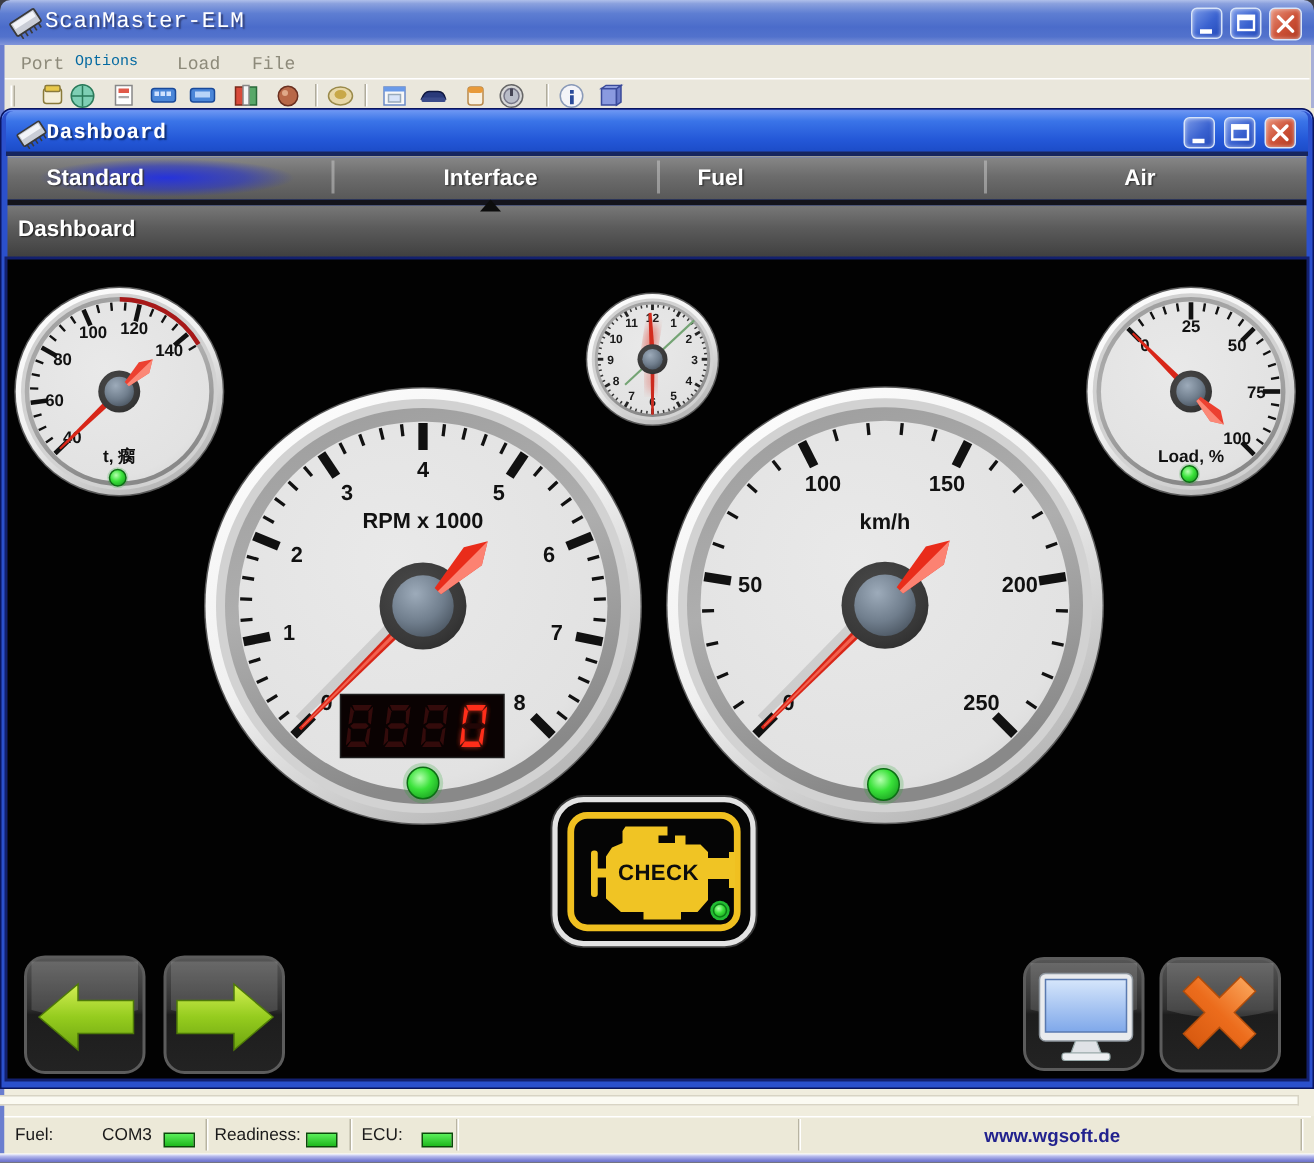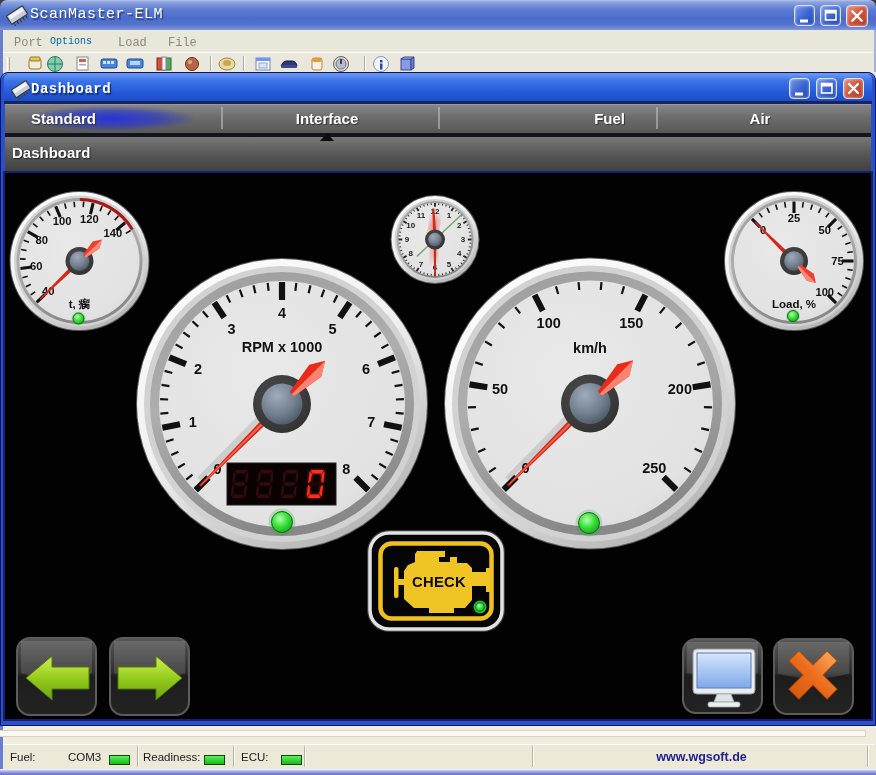--- a/index.html
+++ b/index.html
@@ -149,21 +149,21 @@
       <rect x="4.5" y="4.5" width="10.5" height="9.5" fill="none" stroke="#fff" stroke-width="1.6"></rect>
       <rect x="4.5" y="4.5" width="10.5" height="3" fill="#fff"></rect>
     </svg></div>
 <div style="position:absolute;left:843px;top:78px;width:21px;height:21px;border-radius:4px;border:1px solid #d8e4f8;background:linear-gradient(135deg,#e8927a 0%,#cc5036 55%,#b03a22 100%);box-shadow:inset 0 0 3px rgba(255,255,255,.6)"><svg width="19" height="19" viewBox="0 0 19 19">
       <path d="M5,5 L14,14 M14,5 L5,14" stroke="#fff" stroke-width="2.2" stroke-linecap="round"></path>
     </svg></div>
 <div style="position:absolute;left:5px;top:104px;width:866px;height:29px;background:linear-gradient(#868686,#6c6c6c 45%,#585858);border-top:1px solid #9a9a9a"></div>
 <div style="position:absolute;left:6px;top:104px;width:210px;height:29px;background:radial-gradient(ellipse 52% 56% at 50% 50%,rgba(34,48,225,0.95),rgba(34,48,213,0.55) 48%,rgba(34,48,205,0.0) 78%)"></div>
 <div style="position:absolute;left:111px;top:110px;width:160px;margin-left:-80px;text-align:left;font-size:15px;font-weight:bold;color:#fff;text-shadow:1px 1px 1px #333">Standard</div>
 <div style="position:absolute;left:327px;top:110px;width:160px;margin-left:-80px;text-align:center;font-size:15px;font-weight:bold;color:#fff;text-shadow:1px 1px 1px #333">Interface</div>
-<div style="position:absolute;left:545px;top:110px;width:160px;margin-left:-80px;text-align:right;font-size:15px;font-weight:bold;color:#fff;text-shadow:1px 1px 1px #333">Fuel</div>
+<div style="position:absolute;left:545px;top:110px;width:160px;margin-left:-80px;text-align:left;font-size:15px;font-weight:bold;color:#fff;text-shadow:1px 1px 1px #333">Fuel</div>
 <div style="position:absolute;left:760px;top:110px;width:160px;margin-left:-80px;text-align:center;font-size:15px;font-weight:bold;color:#fff;text-shadow:1px 1px 1px #333">Air</div>
 <div style="position:absolute;left:221px;top:107px;width:1.5px;height:22px;background:#c4c4c4;opacity:.55"></div>
 <div style="position:absolute;left:438px;top:107px;width:1.5px;height:22px;background:#c4c4c4;opacity:.55"></div>
 <div style="position:absolute;left:656px;top:107px;width:1.5px;height:22px;background:#c4c4c4;opacity:.55"></div>
 <div style="position:absolute;left:5px;top:133px;width:866px;height:4px;background:#14141c"></div>
 <div style="position:absolute;left:320px;top:133px;width:0;height:0;z-index:5;border-left:7px solid transparent;border-right:7px solid transparent;border-bottom:8px solid #0d0d0d"></div>
 <div style="position:absolute;left:5px;top:137px;width:866px;height:36px;background:linear-gradient(#787878,#5c5c5c 40%,#3d3d3d)"></div>
 <div style="position:absolute;left:12px;top:144px;font-size:15px;font-weight:bold;color:#fff;text-shadow:1px 1px 1px #222">Dashboard</div>
 <div style="position:absolute;left:5px;top:173px;width:866px;height:546px;background:#020202;box-shadow:0 0 0 2px #13206e"><svg width="866" height="546" viewBox="0 0 866 546">
       <defs>

